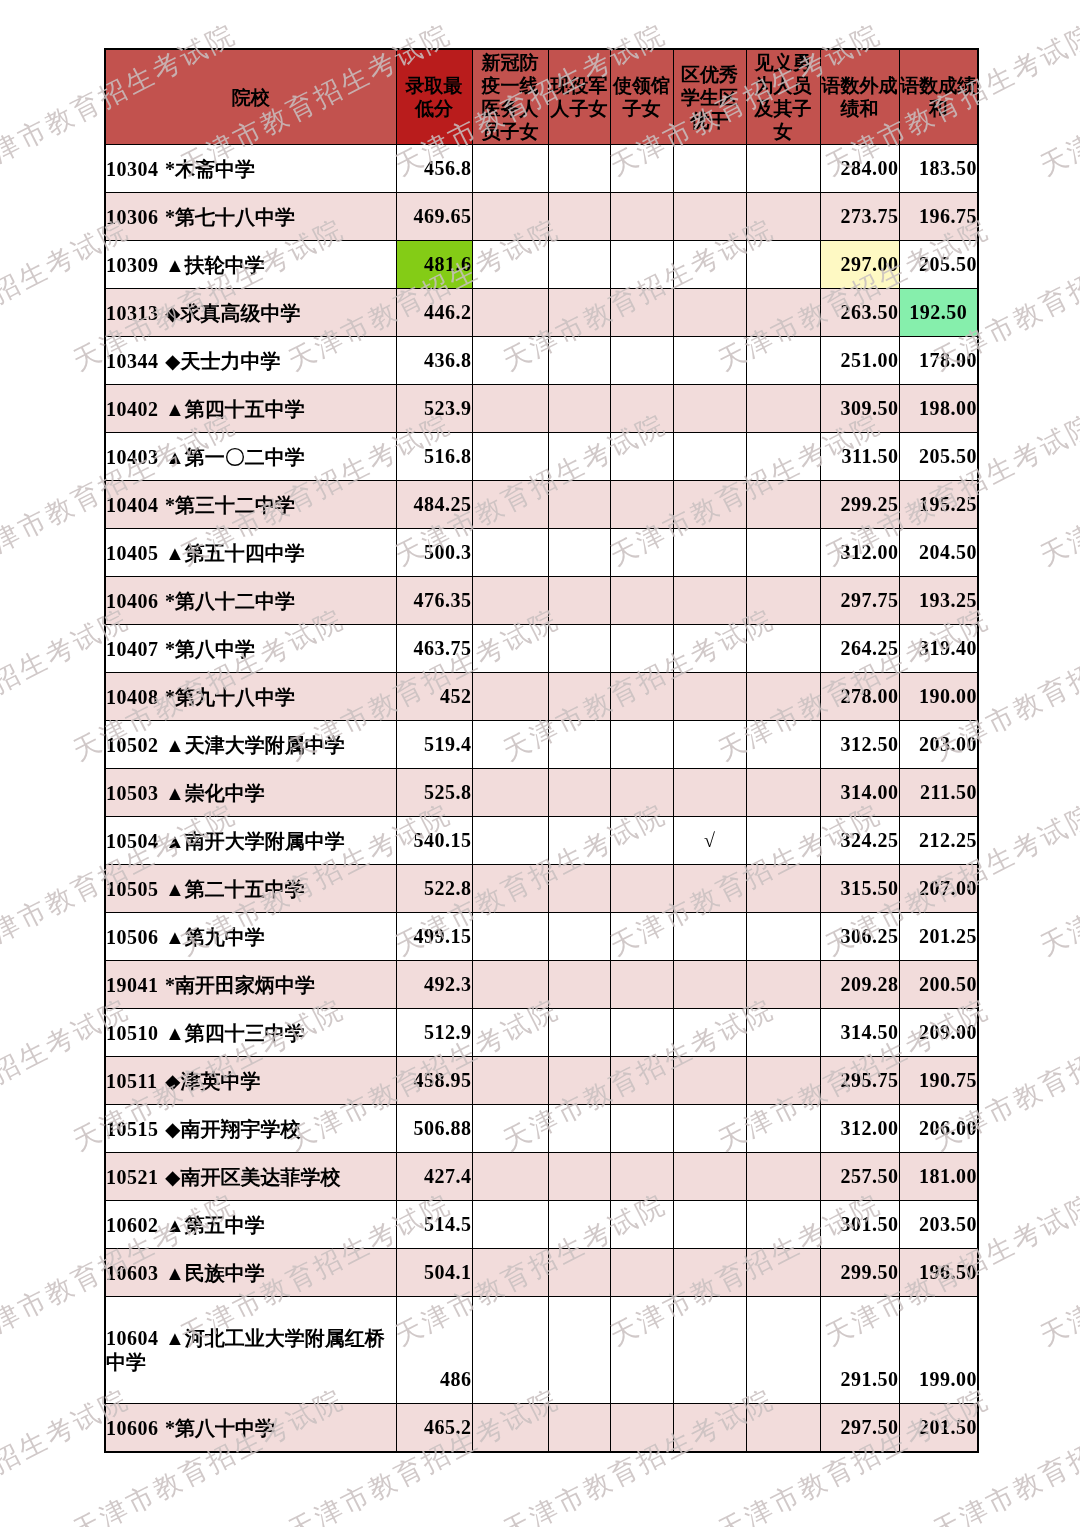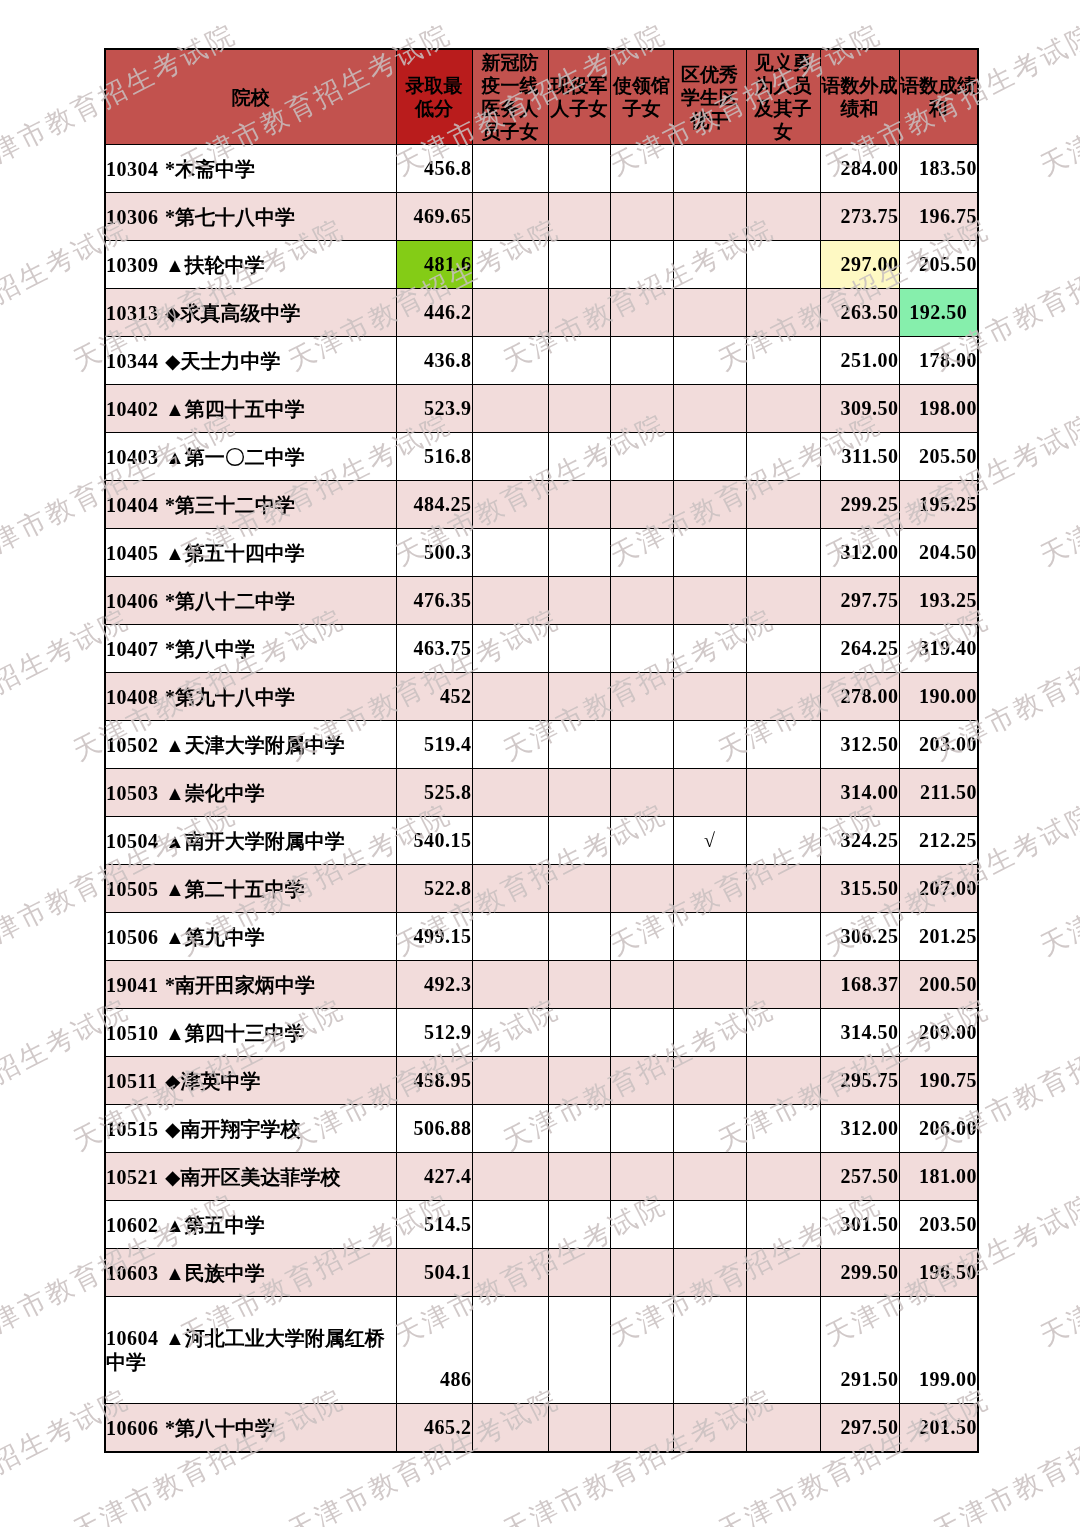--- a/index.html
+++ b/index.html
@@ -264,21 +264,21 @@
           <td class="c-sum2" style="background: rgb(255, 255, 255);">201.25</td>
         </tr>
         <tr>
           <td class="c-school" style="background: rgb(242, 220, 219);"><span class="code">19041</span><span>*南开田家炳中学</span></td>
           <td class="c-min" style="background: rgb(242, 220, 219);">492.3</td>
           <td class="c-covid" style="background: rgb(242, 220, 219);"></td>
           <td class="c-military" style="background: rgb(242, 220, 219);"></td>
           <td class="c-embassy" style="background: rgb(242, 220, 219);"></td>
           <td class="c-outstanding" style="background: rgb(242, 220, 219);"></td>
           <td class="c-brave" style="background: rgb(242, 220, 219);"></td>
-          <td class="c-sum3" style="background: rgb(242, 220, 219);">168.37</td>
+          <td class="c-sum3" style="background: rgb(242, 220, 219);">209.28</td>
           <td class="c-sum2" style="background: rgb(242, 220, 219);">200.50</td>
         </tr>
         <tr>
           <td class="c-school" style="background: rgb(255, 255, 255);"><span class="code">10510</span><span>▲第四十三中学</span></td>
           <td class="c-min" style="background: rgb(255, 255, 255);">512.9</td>
           <td class="c-covid" style="background: rgb(255, 255, 255);"></td>
           <td class="c-military" style="background: rgb(255, 255, 255);"></td>
           <td class="c-embassy" style="background: rgb(255, 255, 255);"></td>
           <td class="c-outstanding" style="background: rgb(255, 255, 255);"></td>
           <td class="c-brave" style="background: rgb(255, 255, 255);"></td>

